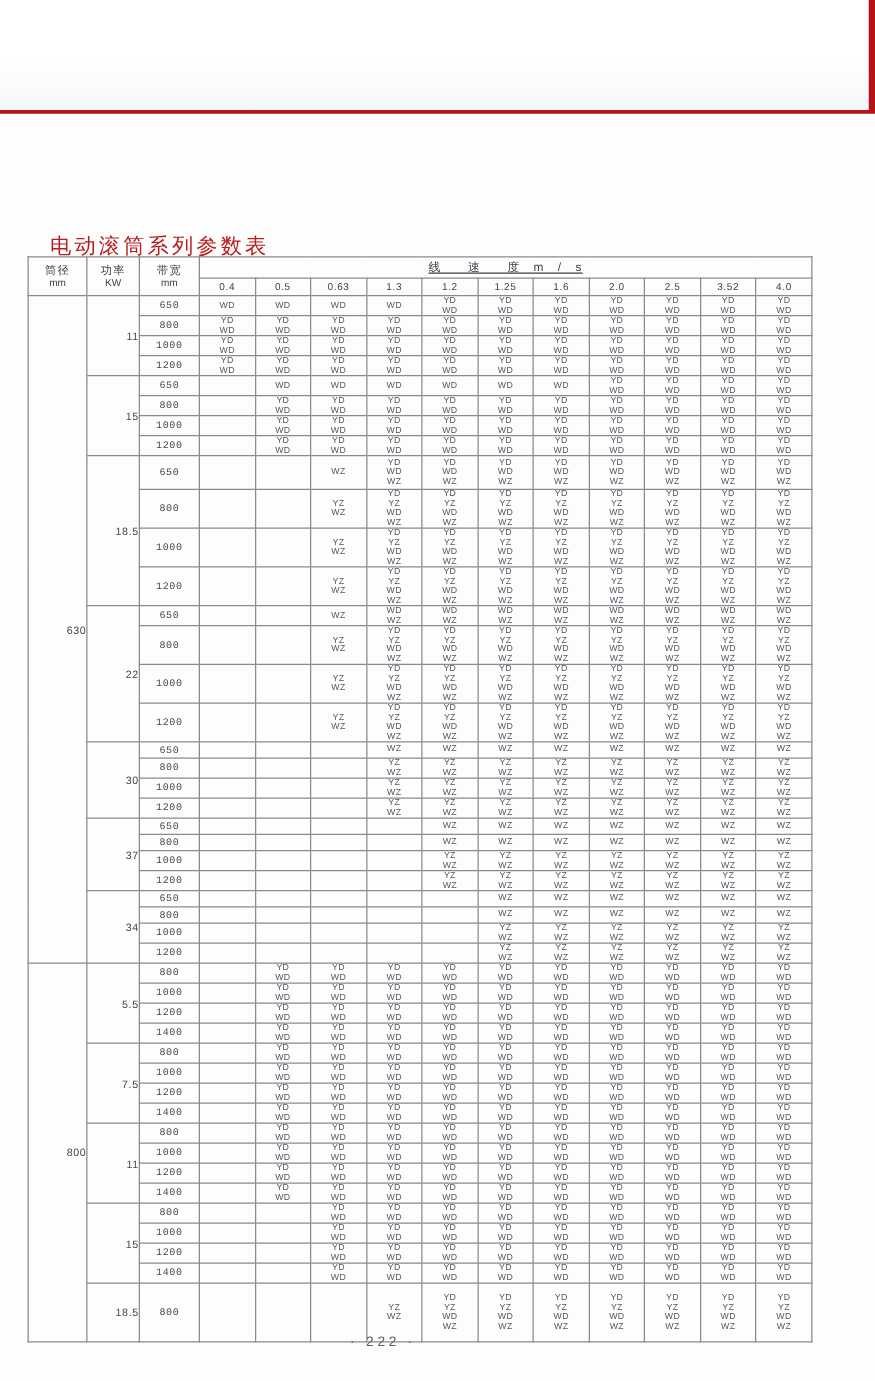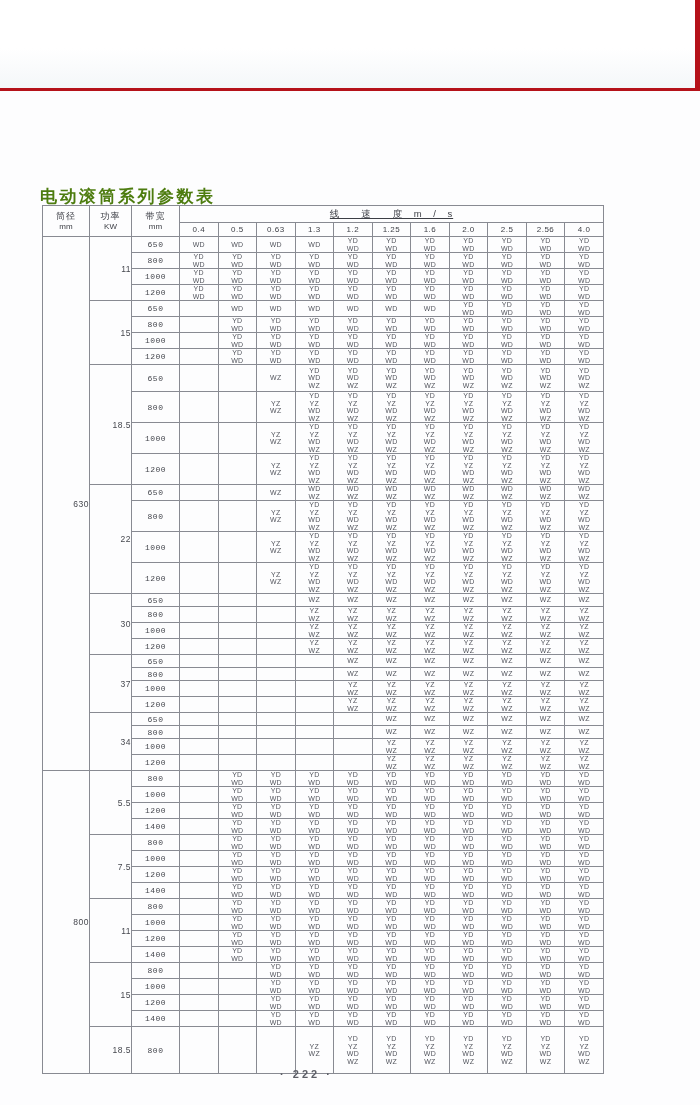--- a/index.html
+++ b/index.html
@@ -8,24 +8,24 @@
     background:#fdfdfe;
     font-family:"Liberation Sans","DejaVu Sans",sans-serif;
     color:#4c4e55;
   }
   .top-wash{position:absolute;left:0;top:0;width:700px;height:88px;
     background:linear-gradient(180deg,#ffffff 55%,#f4f7f9 100%);}
   .red-rule{position:absolute;left:0;top:88px;width:700px;height:3px;background:#b5121a;}
   .red-edge{position:absolute;right:0;top:0;width:5px;height:88px;background:#b5121a;}
   .doc-title{
     position:absolute;left:40px;top:174px;
-    font-size:17px;font-weight:bold;color:#4d7c0f;letter-spacing:2.5px;
+    font-size:17px;font-weight:normal;color:#b91c1c;letter-spacing:2.5px;
   }
   .param-table{
-    position:absolute;left:42px;top:205px;width:562px;
+    position:absolute;left:22px;top:205px;width:628px;
     border-collapse:collapse;table-layout:fixed;
     border:1px solid #55565c;
     padding-left:29px;
   }
   .param-table th,.param-table td{
     border:1px solid #888a92;
     text-align:center;vertical-align:middle;
     padding:0;overflow:hidden;
   }
   thead th{font-weight:normal;color:#3c3e45;}
@@ -35,21 +35,21 @@
   tr.speed-ticks{height:14px;}
   tr.speed-ticks th{font-size:8px;letter-spacing:0.5px;margin-top:19px;}
   .speed-span{font-size:9.5px;letter-spacing:1px;text-decoration:underline;}
   td.diam,td.power{font-size:8.5px;letter-spacing:0.5px;color:#45474e;text-align:right;}
   td.bw{font-size:8px;letter-spacing:0.5px;color:#45474e;font-family:Liberation Mono, monospace;}
   td.mc{font-size:7px;line-height:7.5px;color:#54565e;letter-spacing:0.3px;}
   tr.r1{height:13px;} tr.r2{height:16px;} tr.r3{height:27px;} tr.r4{height:30px;}
   tr.tall{height:47px;}
   .page-num{
     position:absolute;left:0;top:1068px;width:613px;text-align:center;
-    font-size:11px;color:#5c5e66;letter-spacing:3px;font-weight:bold;
+    font-size:11px;color:#5c5e66;letter-spacing:3px;
   }
 </style>
 </head>
 <body>
 
 <div class="top-wash"></div>
 <div class="red-rule"></div>
 <div class="red-edge"></div>
 
 <h1 class="doc-title">电动滚筒系列参数表</h1>
@@ -79,21 +79,21 @@
     <tr class="speed-ticks" id="speed-row">
         <th>0.4</th>
         <th>0.5</th>
         <th>0.63</th>
         <th>1.3</th>
         <th>1.2</th>
         <th>1.25</th>
         <th>1.6</th>
         <th>2.0</th>
         <th>2.5</th>
-        <th>2.56</th>
+        <th>3.52</th>
         <th>4.0</th>
       </tr>
   </thead>
   <tbody id="table-body">
       <tr class="r2">
         <td rowspan="28" class="diam">630</td>
         <td rowspan="4" class="power">11</td>
         <td class="bw">650</td>
         <td class="mc">
           <div>WD</div>

